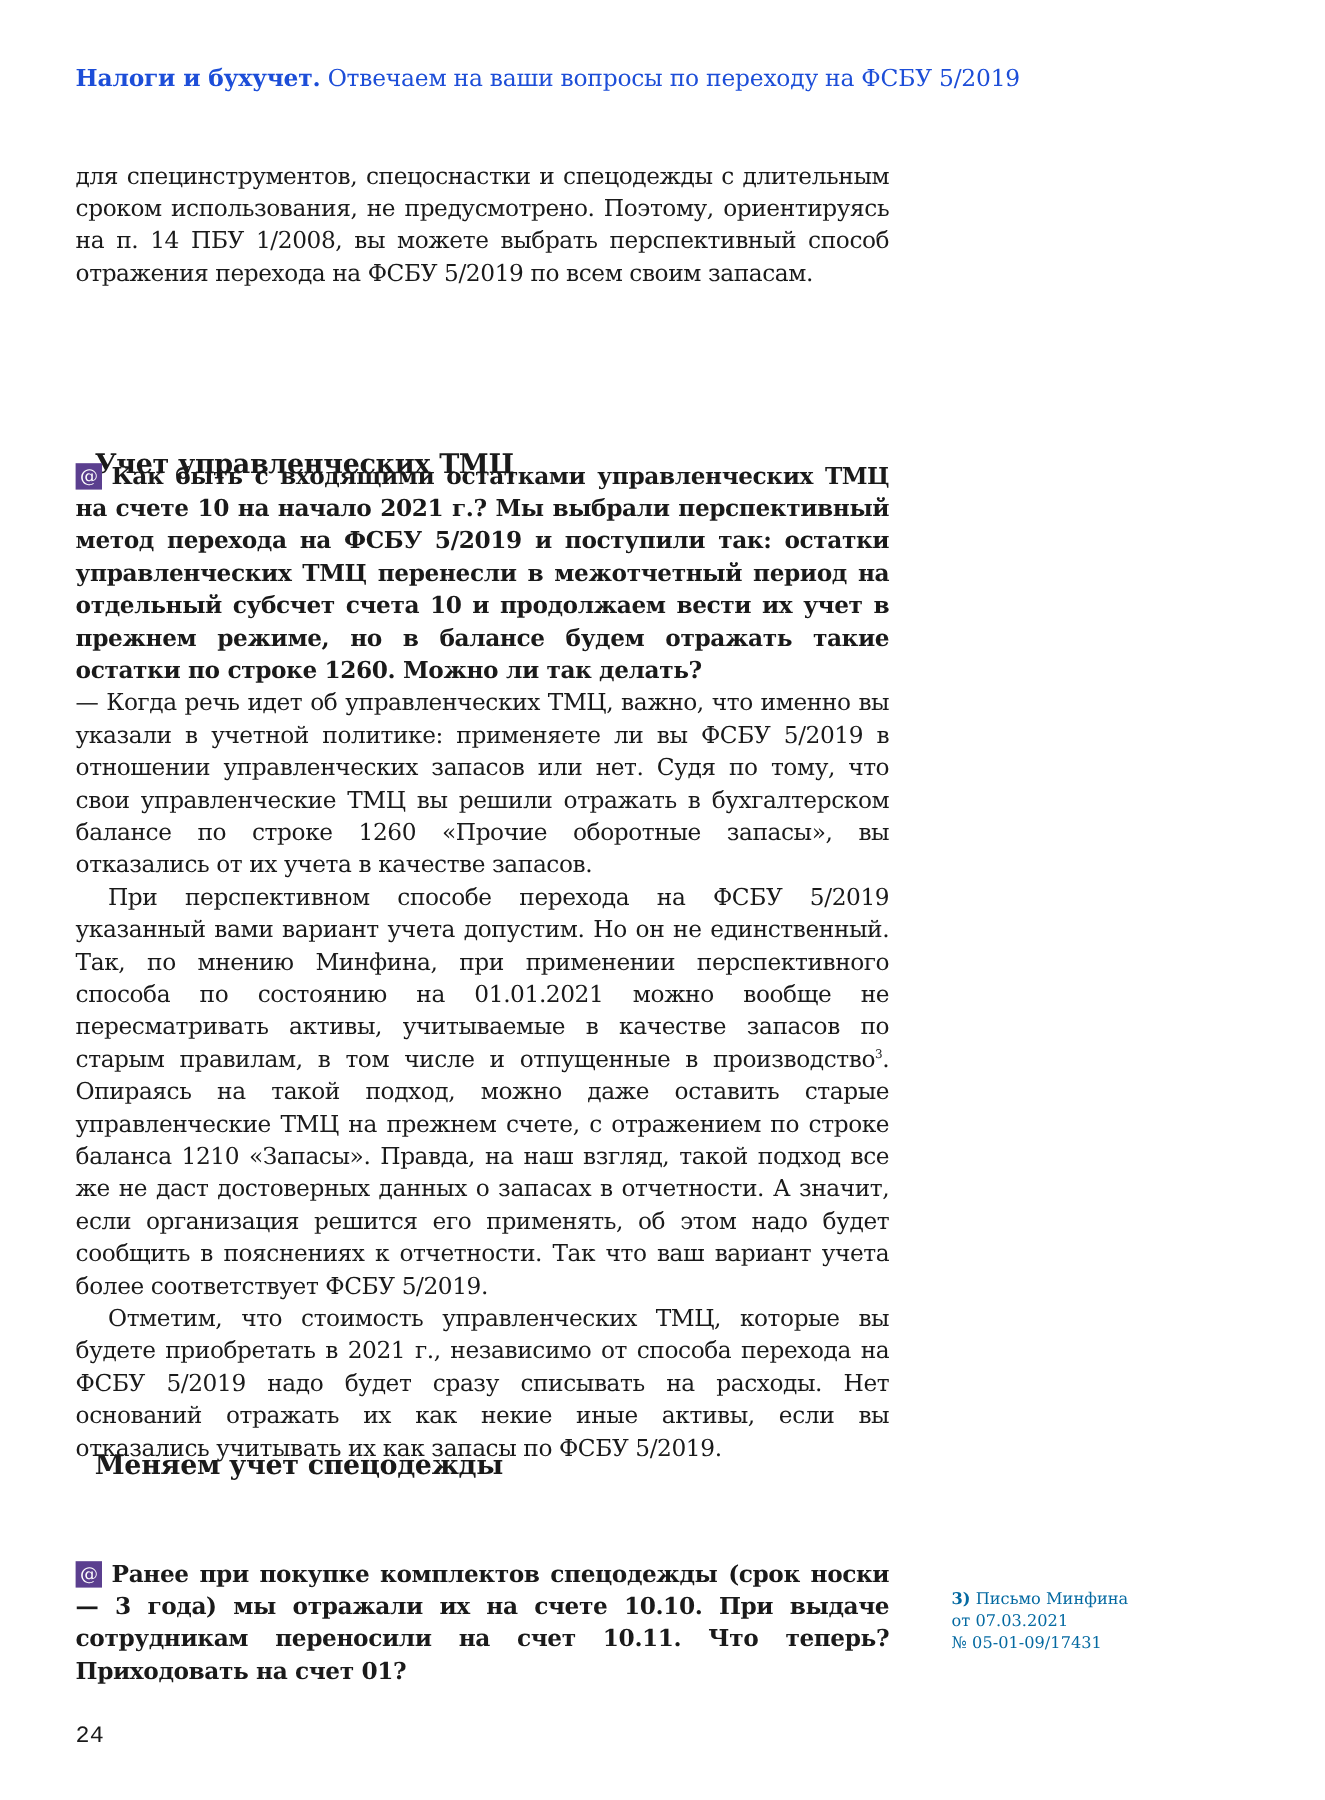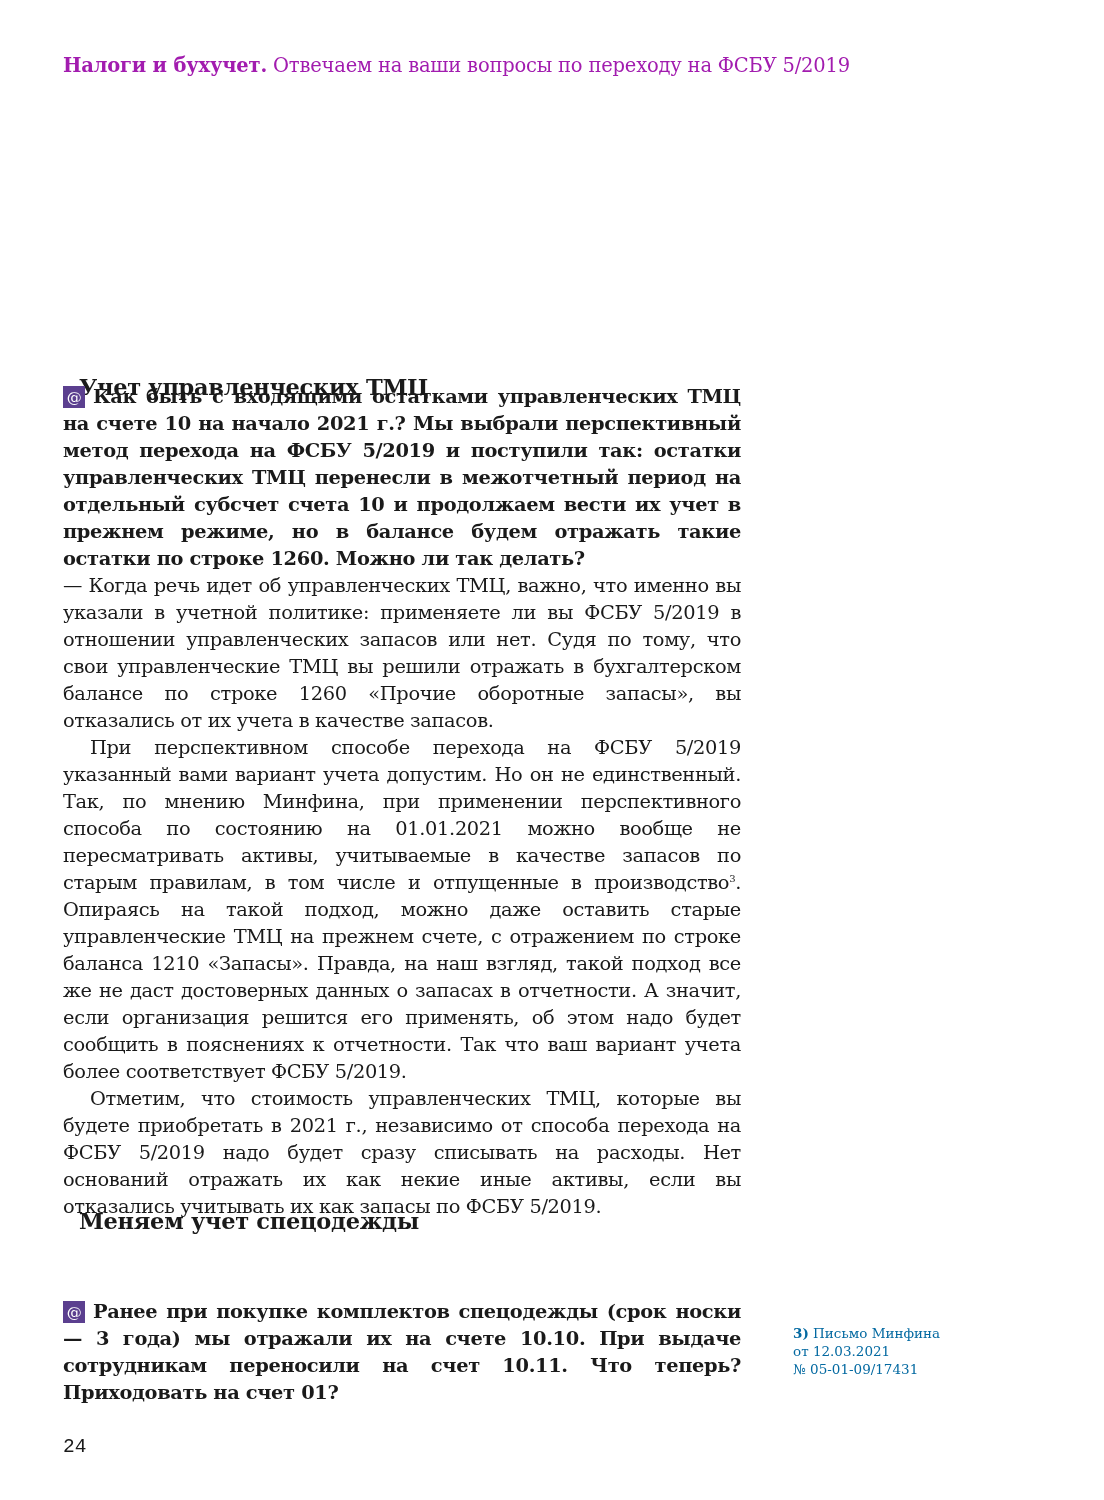--- a/index.html
+++ b/index.html
@@ -1,53 +1,54 @@
 <!DOCTYPE html>
 <html><head>
 <meta charset="utf-8">
 <style>
   html, body { margin:0; padding:0; background:#ffffff; }
   body { width:1104px; height:1500px; position:relative; overflow:hidden; font-family:"DejaVu Serif", serif; color:#1a1a1a; }
-  .header { position:absolute; left:63px; top:54px; font-size:19.5px; color:#a21caf; letter-spacing:-0.2px; white-space:nowrap; }
+  .header { position:absolute; left:63px; top:54px; font-size:19.5px; color:#1d4ed8; letter-spacing:-0.2px; white-space:nowrap; }
   .header b { font-weight:bold; }
   .col { position:absolute; left:63px; width:678px; font-size:19.4px; line-height:27px; text-align:justify; letter-spacing:-0.35px; }
   .col p { margin:0; }
   .indent { text-indent:27px; }
   h2 { position:absolute; left:63px; margin:16px; font-size:22.5px; font-weight:bold; letter-spacing:-0.3px; }
   .q { font-weight:bold; }
   .at { display:inline-block; width:22px; height:22px; background:#5b3f8f; color:#fff; font-size:15px; line-height:22px; text-align:center; font-weight:normal; margin-right:8px; vertical-align:1px; text-indent:0; }
   sup { font-size:10px; line-height:0; }
   .note { position:absolute; left:793px; top:1324px; font-size:13.5px; line-height:18px; color:#0369a1; }
   .pagenum { position:absolute; left:63px; top:1436px; font-size:19.5px;font-family:Liberation Mono, monospace; }
 </style>
 </head>
 <body>
 
 <div class="header">
   <b>Налоги и бухучет.</b>
   <span>Отвечаем на ваши вопросы по переходу на ФСБУ 5/2019</span>
 </div>
 
 <div class="col" style="top:133px;">
+  <p>для специнструментов, спецоснастки и спецодежды с длительным сроком использования, не предусмотрено. Поэтому, ориентируясь на п. 14 ПБУ 1/2008, вы можете выбрать перспективный способ отражения перехода на ФСБУ 5/2019 по всем своим запасам.</p>
 </div>
 
 <h2 style="top:358px;">Учет управленческих ТМЦ</h2>
 
 <div class="col" style="top:383px;">
   <p class="q"><span class="at">@</span><span>Как быть с входящими остатками управленческих ТМЦ на счете 10 на начало 2021 г.? Мы выбрали перспективный метод перехода на ФСБУ 5/2019 и поступили так: остатки управленческих ТМЦ перенесли в межотчетный период на отдельный субсчет счета 10 и продолжаем вести их учет в прежнем режиме, но в балансе будем отражать такие остатки по строке 1260. Можно ли так делать?</span></p>
   <p>— Когда речь идет об управленческих ТМЦ, важно, что именно вы указали в учетной политике: применяете ли вы ФСБУ 5/2019 в отношении управленческих запасов или нет. Судя по тому, что свои управленческие ТМЦ вы решили отражать в бухгалтерском балансе по строке 1260 «Прочие оборотные запасы», вы отказались от их учета в качестве запасов.</p>
   <p class="indent"><span>При перспективном способе перехода на ФСБУ 5/2019 указанный вами вариант учета допустим. Но он не единственный. Так, по мнению Минфина, при применении перспективного способа по состоянию на 01.01.2021 можно вообще не пересматривать активы, учитываемые в качестве запасов по старым правилам, в том числе и отпущенные в производство</span><sup>3</sup><span>. Опираясь на такой подход, можно даже оставить старые управленческие ТМЦ на прежнем счете, с отражением по строке баланса 1210 «Запасы». Правда, на наш взгляд, такой подход все же не даст достоверных данных о запасах в отчетности. А значит, если организация решится его применять, об этом надо будет сообщить в пояснениях к отчетности. Так что ваш вариант учета более соответствует ФСБУ 5/2019.</span></p>
   <p class="indent">Отметим, что стоимость управленческих ТМЦ, которые вы будете приобретать в 2021 г., независимо от способа перехода на ФСБУ 5/2019 надо будет сразу списывать на расходы. Нет оснований отражать их как некие иные активы, если вы отказались учитывать их как запасы по ФСБУ 5/2019.</p>
 </div>
 
 <h2 style="top:1192px;">Меняем учет спецодежды</h2>
 
 <div class="col" style="top:1298px;">
   <p class="q"><span class="at">@</span><span>Ранее при покупке комплектов спецодежды (срок носки — 3 года) мы отражали их на счете 10.10. При выдаче сотрудникам переносили на счет 10.11. Что теперь? Приходовать на счет 01?</span></p>
 </div>
 
 <div class="note">
   <div><b>3)</b> <span>Письмо Минфина</span></div>
-  <div>от 12.03.2021</div>
+  <div>от 07.03.2021</div>
   <div>№ 05-01-09/17431</div>
 </div>
 
 <div class="pagenum">24</div>
 
 </body></html>

